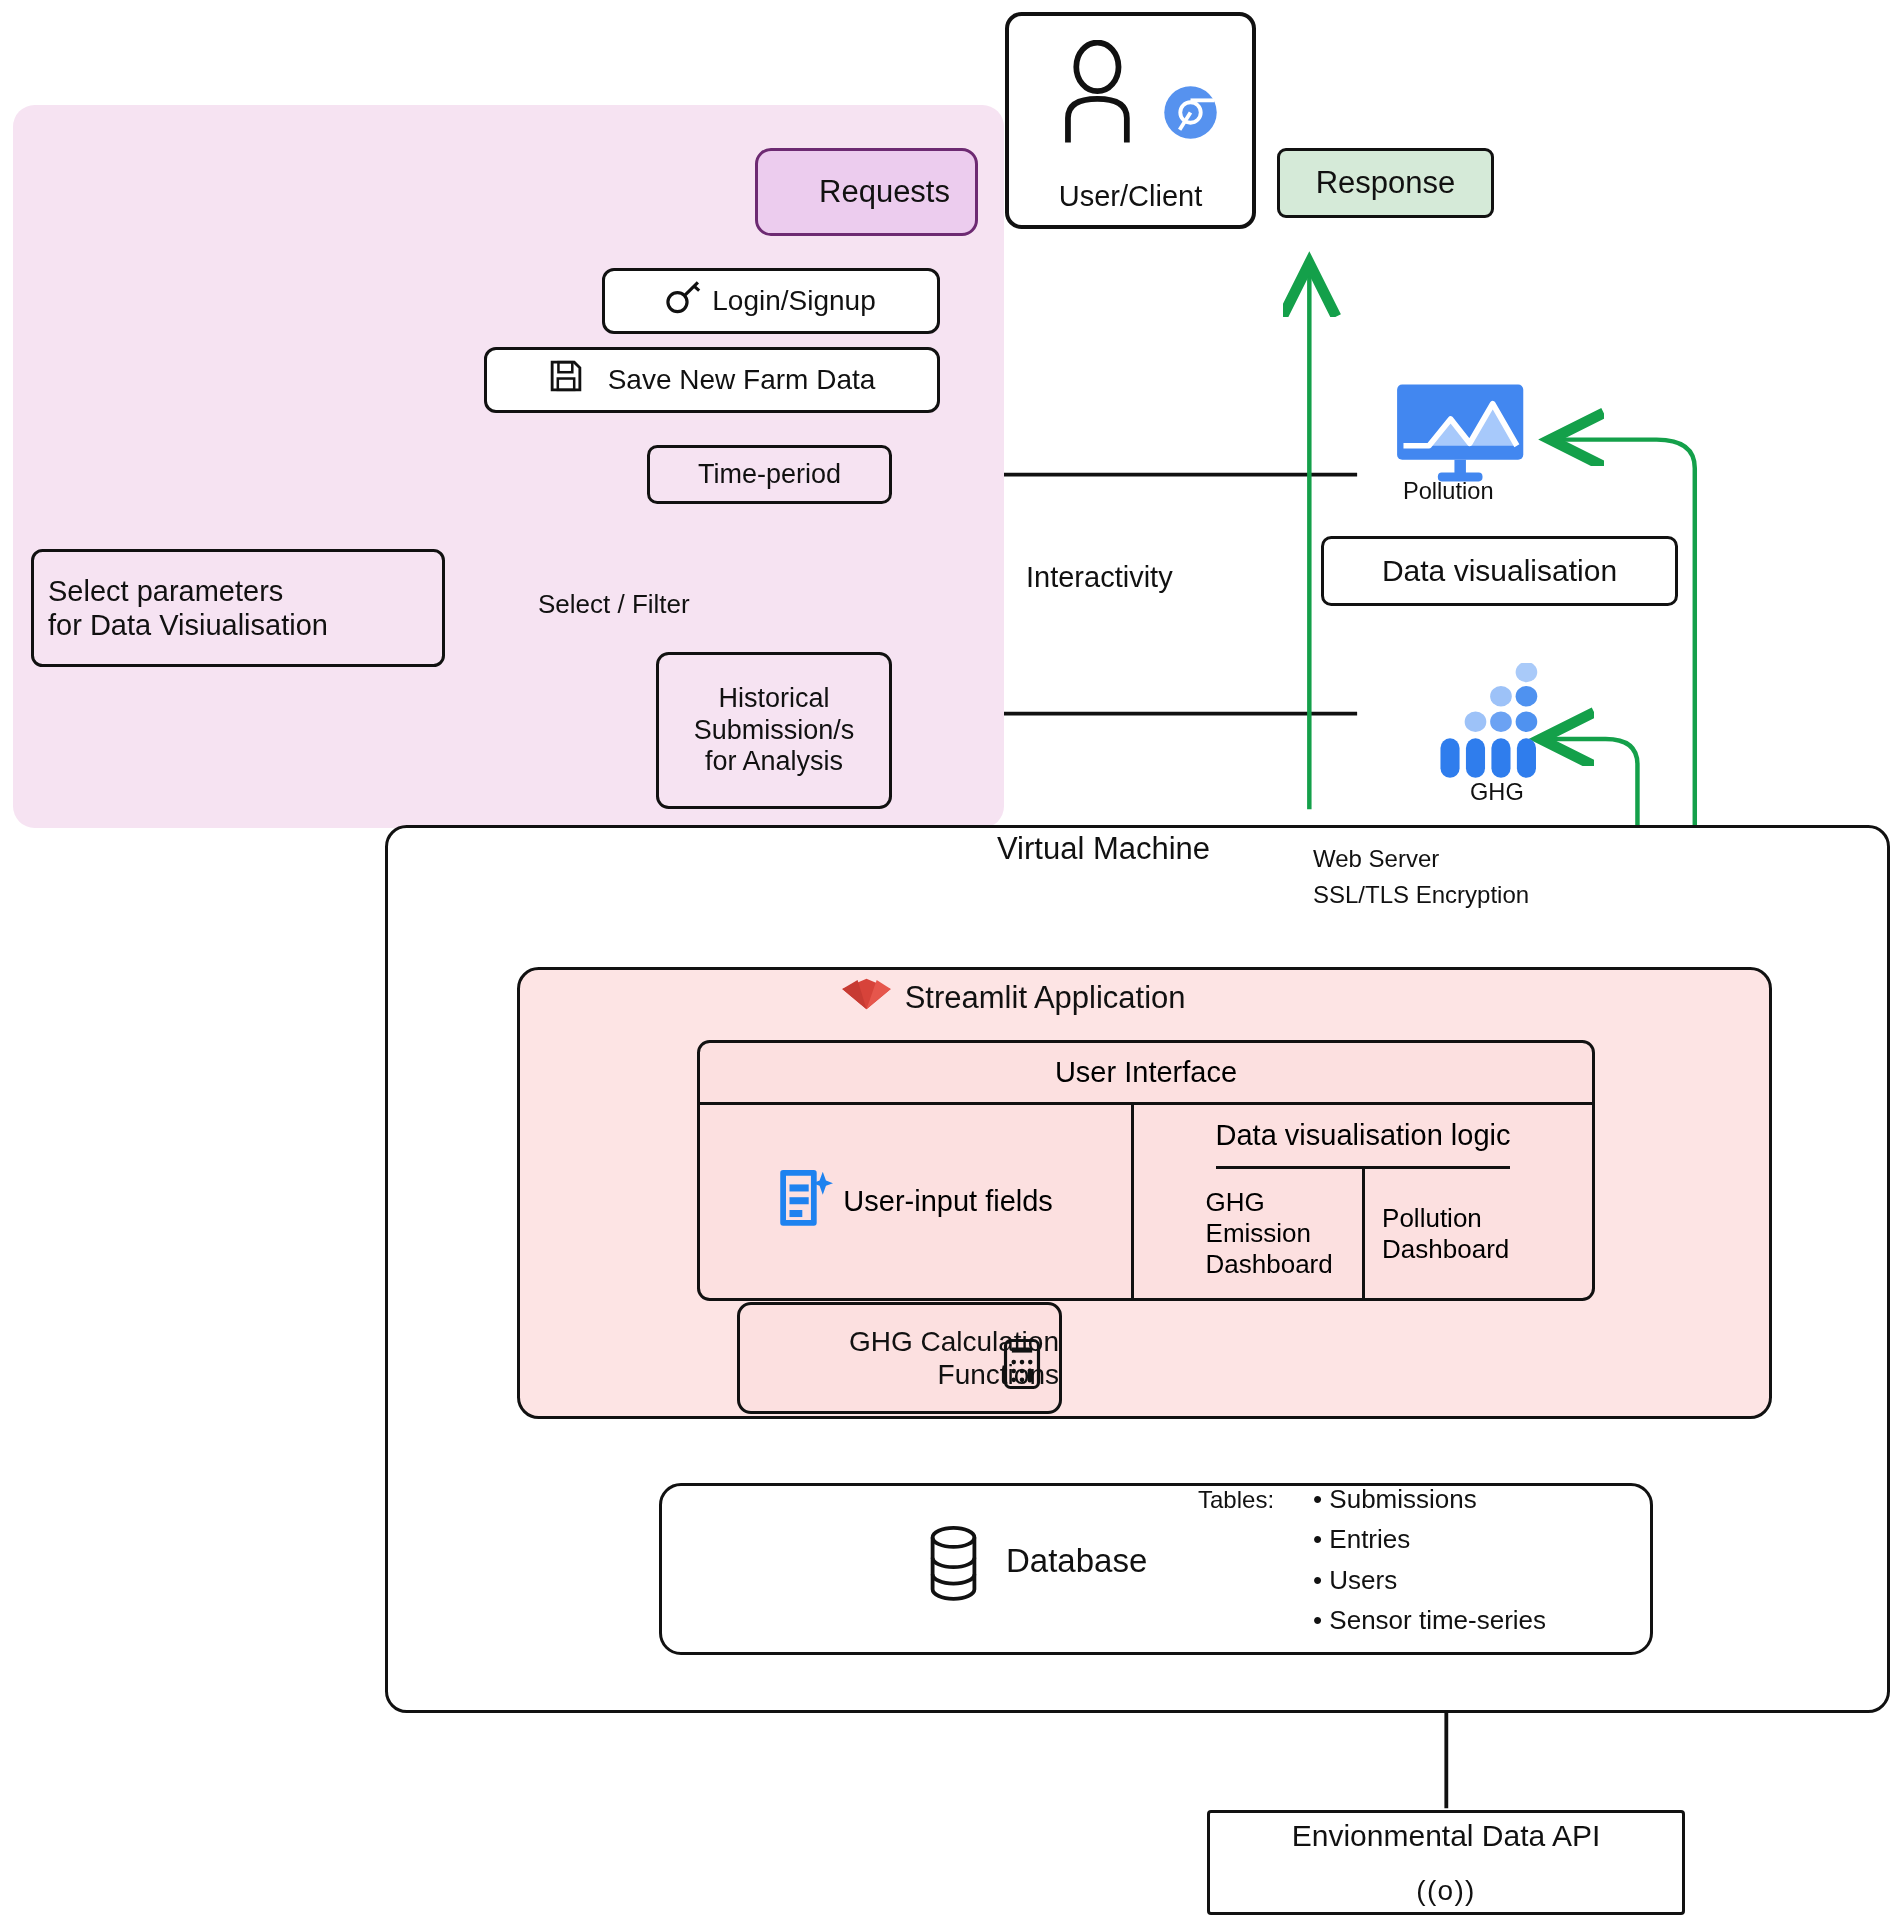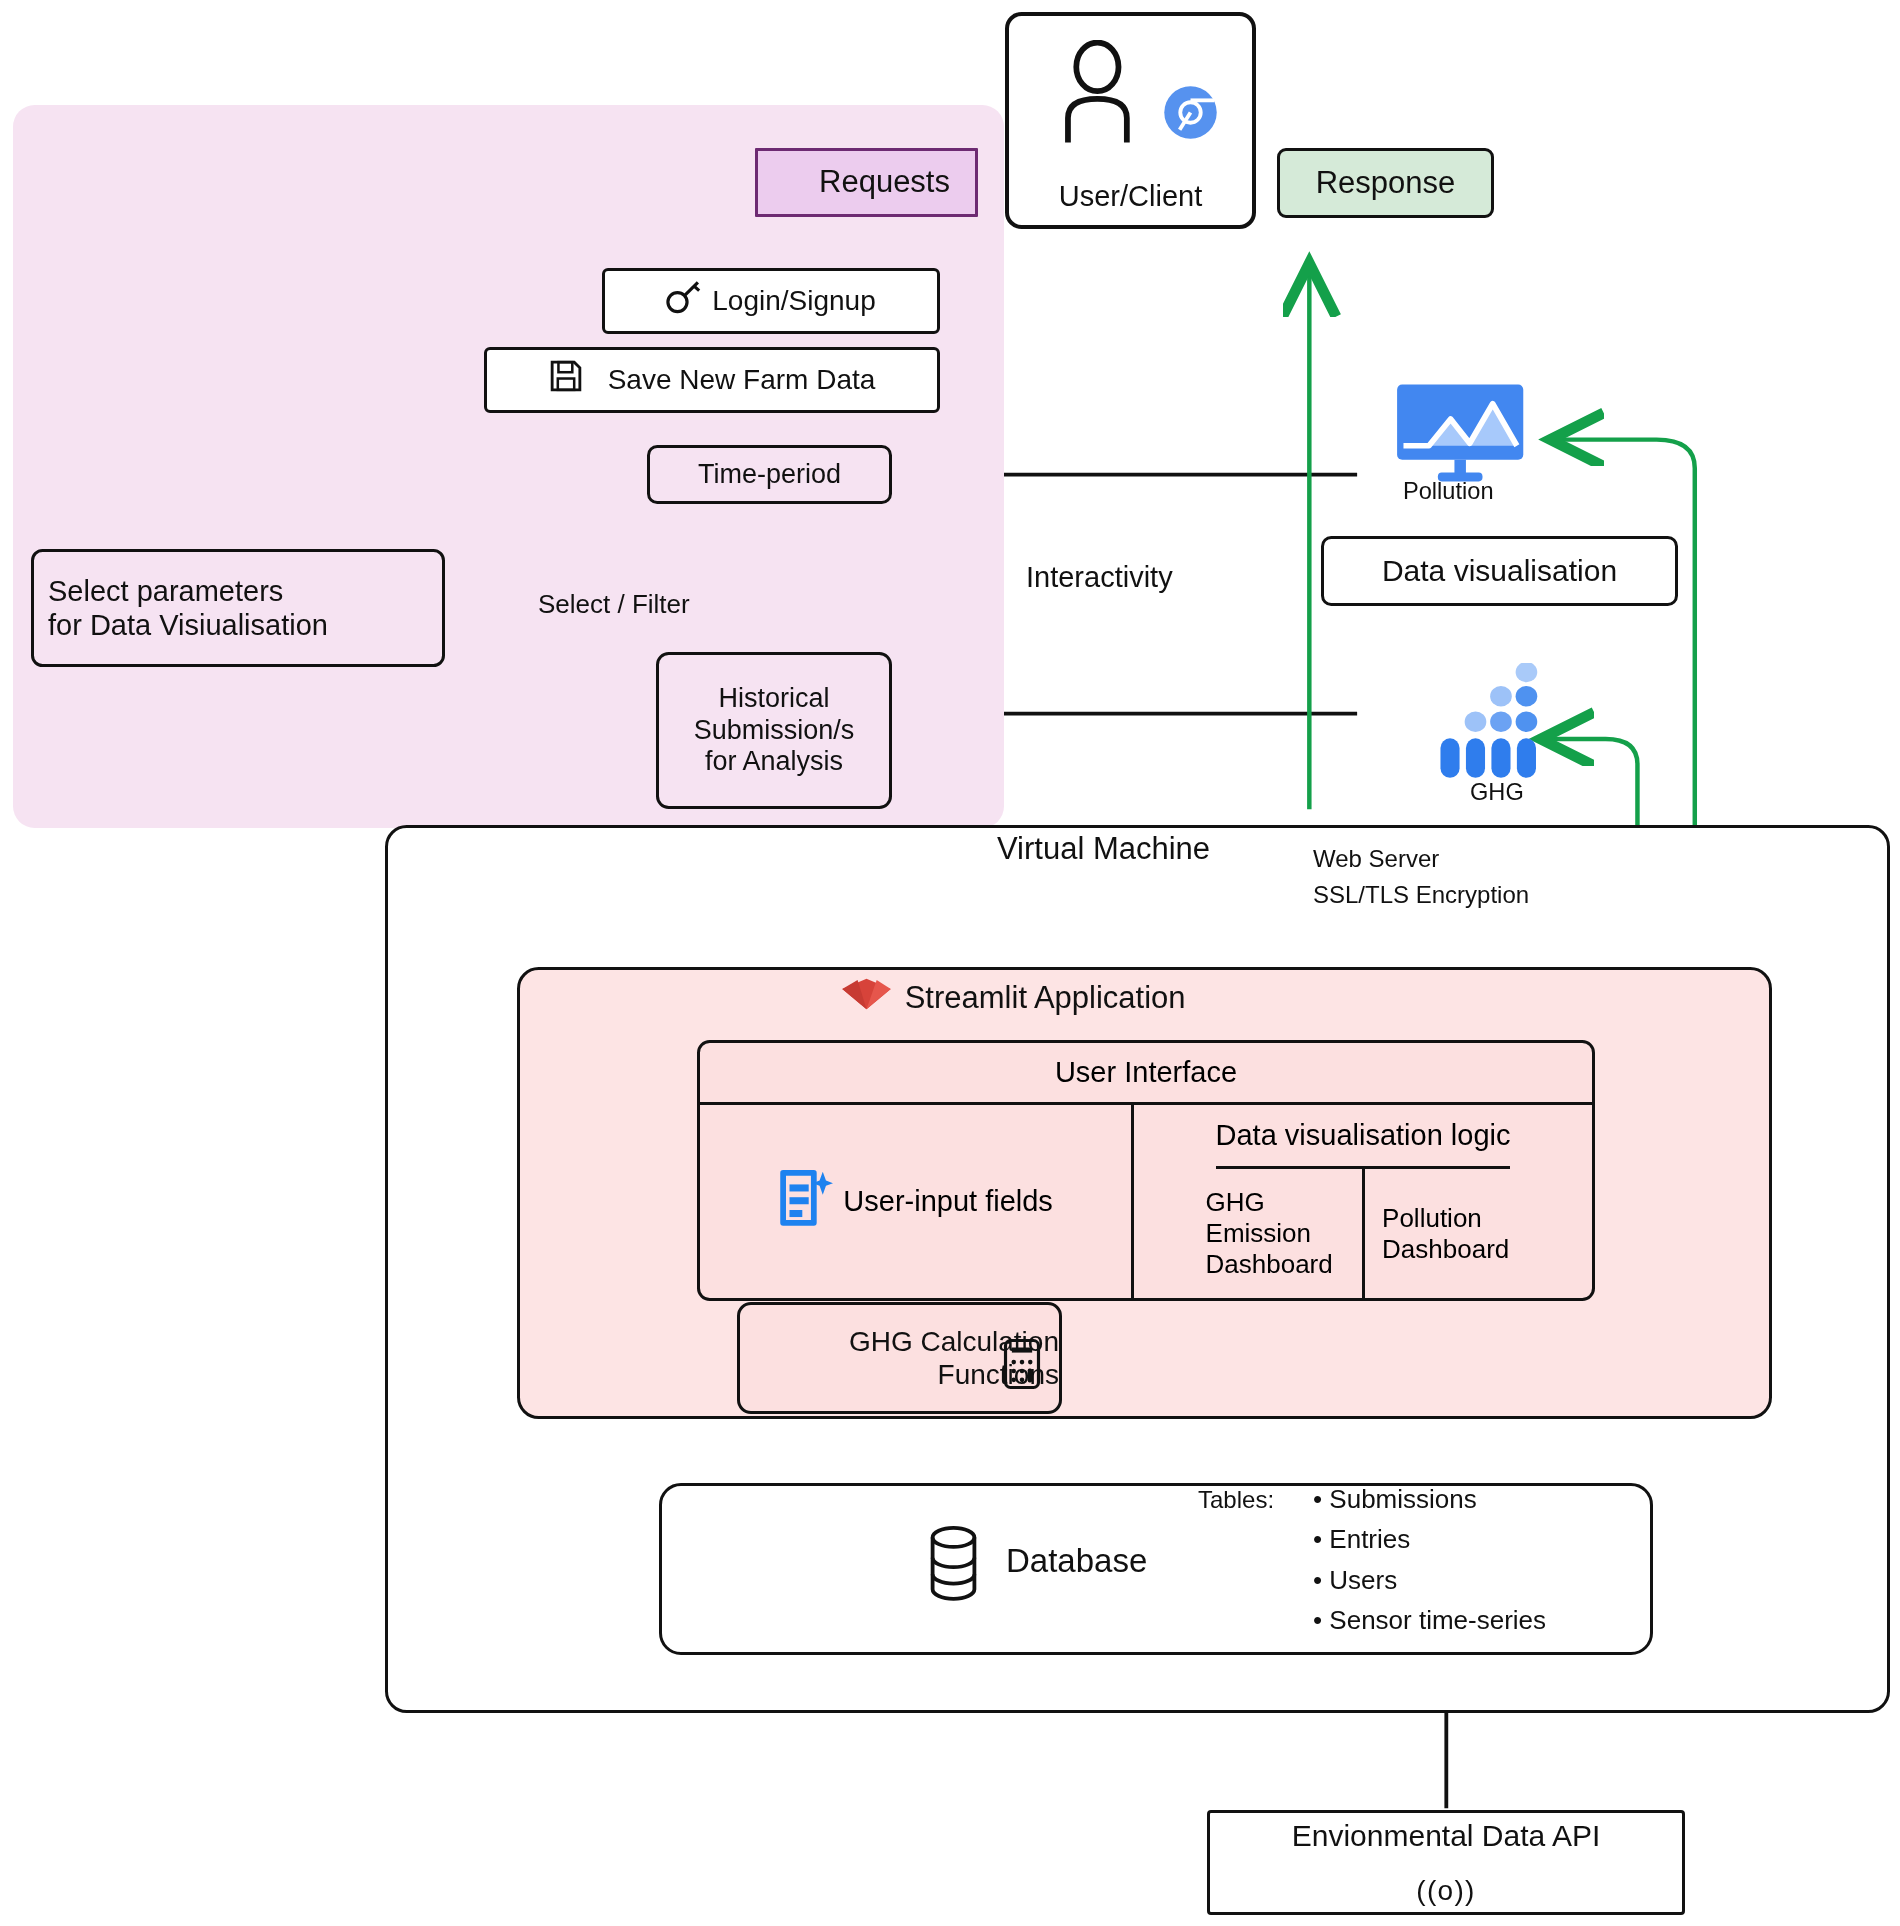--- a/index.html
+++ b/index.html
@@ -3,21 +3,21 @@
 <meta charset="utf-8">
 <title>System Architecture Diagram</title>
 <style>
   html,body{margin:0;padding:0;background:#ffffff;}
   body{font-family:"Liberation Sans", sans-serif;}
   #stage{position:relative;width:1900px;height:1926px;background:#fff;overflow:hidden;}
   #wires{position:absolute;left:0;top:0;width:1900px;height:1926px;pointer-events:none;}
 
   .node{position:absolute;box-sizing:border-box;display:flex;align-items:center;justify-content:center;
         text-align:center;color:#111;line-height:1.18;}
-  .rb{border:3.2px solid #111;border-radius:6px;background:#fff;}
+  .rb{border:3.2px solid #111;border-radius:12px;background:#fff;}
   .lbl{position:absolute;color:#111;}
 
   
   #pinkRegion{position:absolute;left:12.7px;top:105px;width:991px;height:723px;
               background:#f6e3f2;border-radius:21.7px;}
   #vmBox{position:absolute;left:385px;top:825px;width:1499px;height:882px;
          border:3.8px solid #111;border-radius:21.7px;background:#fff;}
   #streamlitBox{position:absolute;left:517px;top:967px;width:1249px;height:446px;
          border:3.2px solid #111;border-radius:21.7px;background:#fde4e4;}
   #uiBox{position:absolute;left:661px;top:1040px;width:892px;height:255px;
@@ -29,22 +29,22 @@
   .uiLeft{width:431px;border-right:3.2px solid #111;display:flex;align-items:center;
           justify-content:center;gap:10.2px;font-size:29px;}
   .uiRight{flex:1;display:flex;flex-direction:column;align-items:center;}
   .dvTitle{height:61px;display:flex;align-items:center;justify-content:center;
            font-size:29px;border-bottom:3.2px solid #111;}
   .dvCols{flex:1;display:flex;}
   .dvCell{flex:1;display:flex;align-items:center;justify-content:center;font-size:26px;
           padding:0 6.4px;}
   .dvCell:first-child{border-right:3.2px solid #111;}
 
-  #requestsBox{left:755px;top:148px;width:223px;height:69px;border:3.8px solid #6d2a72;
-      border-radius:1px;background:#ecccee;font-size:31px;padding-left:36px;}
+  #requestsBox{left:755px;top:148px;width:223px;height:88px;border:3.8px solid #6d2a72;
+      border-radius:16px;background:#ecccee;font-size:31px;padding-left:36px;}
   #userClientBox{left:1005px;top:11.5px;width:251px;height:217px;border:4.5px solid #111;
       border-radius:16.6px;background:#fff;flex-direction:column;justify-content:flex-end;
       padding-bottom:11.5px;font-size:29px;}
   #responseBox{left:1277px;top:148px;width:217px;height:70px;border:3.8px solid #111;
       border-radius:9px;background:#d5ead8;font-size:31px;}
 
   #loginBox{left:602px;top:268px;width:338px;height:66px;font-size:28px;gap:9px;}
   #saveBox{left:484px;top:347px;width:456px;height:66px;font-size:28px;gap:25px;}
   #timeBox{left:647px;top:445px;width:245px;height:59px;font-size:27px;border-width:3.2px;border-radius:10.2px;background:#f6e3f2;}
   #histBox{left:656px;top:652px;width:236px;height:157px;font-size:27px;border-width:3.2px;border-radius:12.7px;background:#f6e3f2;flex-direction:column;}

